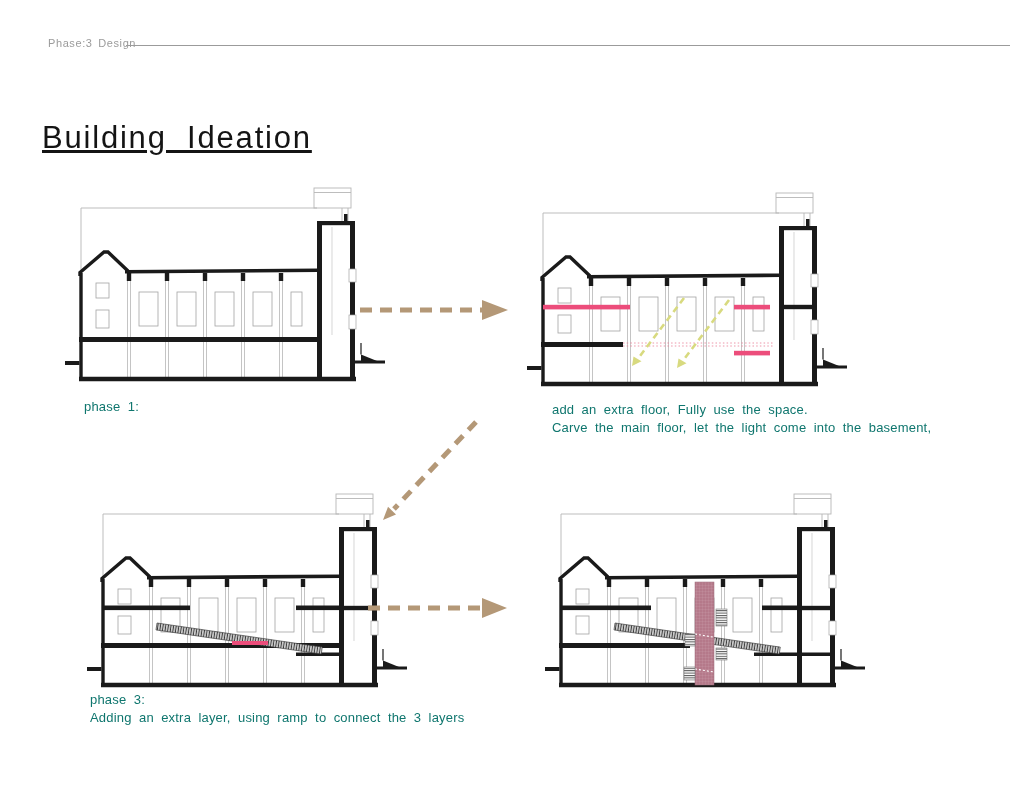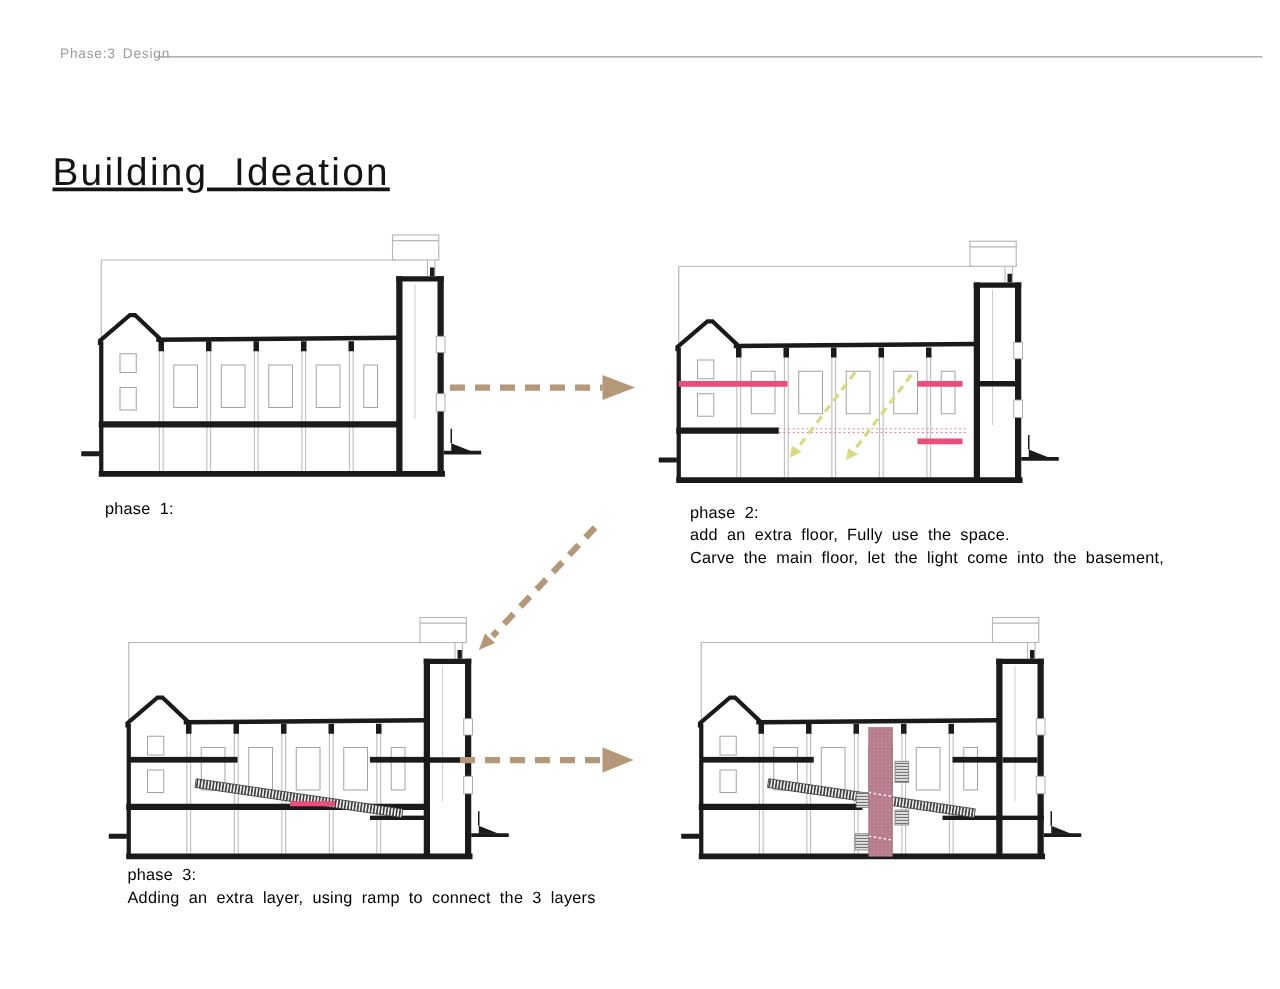--- a/index.html
+++ b/index.html
@@ -24,21 +24,21 @@
   
   .title{
     left:42px;top:120px;
     font-size:31px;letter-spacing:1.8px;word-spacing:10px;
     color:#141414;font-weight:400;text-decoration:underline;
   }
   
   .caption{
     font-size:13px;line-height:18px;
     letter-spacing:.2px;word-spacing:3.5px;
-    color:#000000;white-space:nowrap;
+    color:#0f766e;white-space:nowrap;
   }
   .drawing svg{display:block;}
 </style>
 </head>
 <body>
 
 <div class="page">
 
   <svg width="0" height="0" style="position:absolute" aria-hidden="true">
     <defs>
@@ -217,24 +217,23 @@
       <line x1="2" y1="14" x2="116" y2="14" stroke="#b49877" stroke-width="5" stroke-dasharray="12 8"></line>
       <polygon points="116,4 141,14 116,24" fill="#b49877"></polygon>
     </svg>
   </div>
 
   <div class="abs caption" style="left:84px;top:398px">
     <div>phase 1:</div>
   </div>
 
   <div class="abs caption" style="left:552px;top:401px">
-    <div>phase 2:</div>
     <div>add an extra floor, Fully use the space.</div>
     <div>Carve the main floor, let the light come into the basement,</div>
   </div>
 
-  <div class="abs caption" style="left:102px;top:691px">
+  <div class="abs caption" style="left:90px;top:691px">
     <div>phase 3:</div>
     <div>Adding an extra layer, using ramp to connect the 3 layers</div>
   </div>
 
 
 </div>
 
 </body></html>

